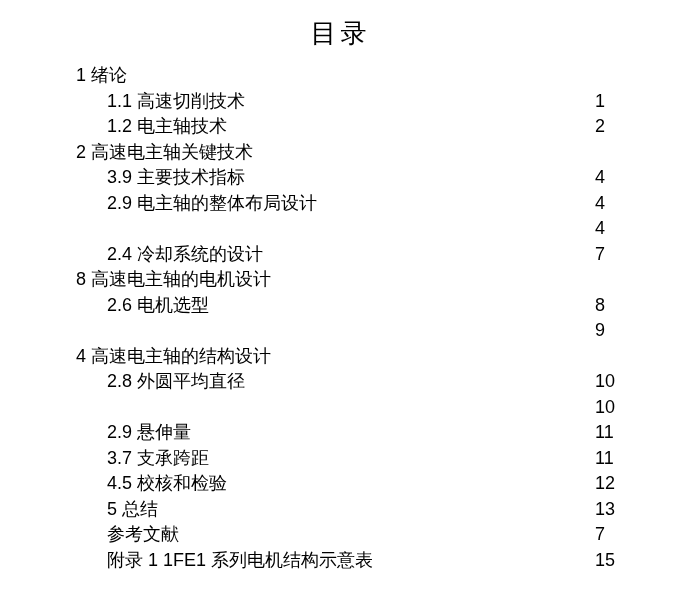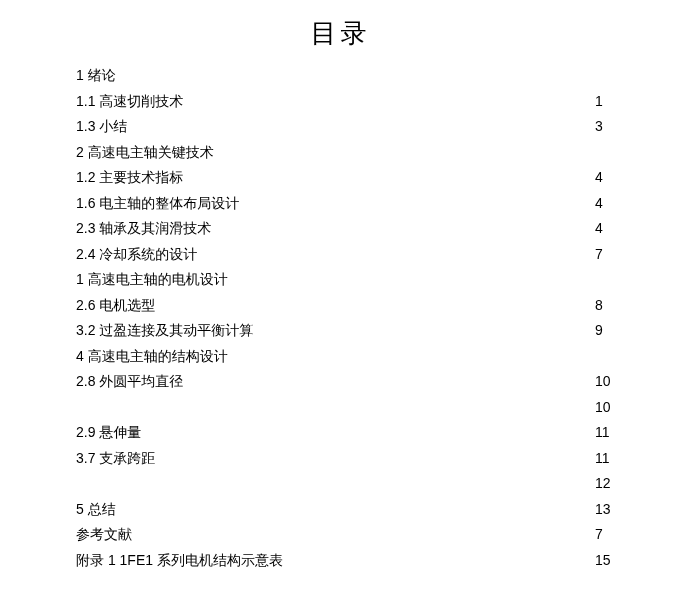--- a/index.html
+++ b/index.html
@@ -32,101 +32,99 @@
     line-height: 1.2;
   }
   .toc {
     margin-top: 4px;
     padding-left: 76px;
     padding-right: 50px;
   }
   .toc-row {
     display: flex;
     align-items: baseline;
-    font-size: 14px;
+    font-size: 18px;
     line-height: 25.5px;
     font-family: "Liberation Sans", sans-serif;
     white-space: nowrap;
   }
   .toc-label {
     flex: 0 0 auto;
   }
   .toc-filler {
     flex: 1 1 auto;
   }
   .toc-page {
     flex: 0 0 auto;
     width: 36px;
     text-align: left;
     padding-left: 4px;
   }
   
   .lvl1 { padding-left: 0px; }
-  .lvl2 { padding-left: 0px; }
+  .lvl2 { padding-left: 0px; margin-left: 31px; }
 </style>
 </head>
 <body>
 
 <div id="page">
 
   <div class="doc-title">目录</div>
 
   <div class="toc" id="toc-container">
       <div class="toc-row lvl1">
         <span class="toc-label">1 绪论</span>
         <span class="toc-filler"></span>
         <span class="toc-page"></span>
       </div>
       <div class="toc-row lvl2">
         <span class="toc-label">1.1 高速切削技术</span>
         <span class="toc-filler"></span>
         <span class="toc-page">1</span>
       </div>
       <div class="toc-row lvl2">
-        <span class="toc-label">1.3  小结</span>
+        <span class="toc-label">1.2 电主轴技术</span>
         <span class="toc-filler"></span>
-        <span class="toc-page">3</span>
+        <span class="toc-page">2</span>
       </div>
       <div class="toc-row lvl1">
         <span class="toc-label">2 高速电主轴关键技术</span>
         <span class="toc-filler"></span>
         <span class="toc-page"></span>
       </div>
       <div class="toc-row lvl2">
-        <span class="toc-label">1.2 主要技术指标</span>
+        <span class="toc-label">3.9 主要技术指标</span>
         <span class="toc-filler"></span>
         <span class="toc-page">4</span>
       </div>
       <div class="toc-row lvl2">
-        <span class="toc-label">1.6 电主轴的整体布局设计</span>
+        <span class="toc-label">2.9 电主轴的整体布局设计</span>
         <span class="toc-filler"></span>
         <span class="toc-page">4</span>
       </div>
       <div class="toc-row lvl2">
-        <span class="toc-label">2.3 轴承及其润滑技术</span>
         <span class="toc-filler"></span>
         <span class="toc-page">4</span>
       </div>
       <div class="toc-row lvl2">
         <span class="toc-label">2.4 冷却系统的设计</span>
         <span class="toc-filler"></span>
         <span class="toc-page">7</span>
       </div>
       <div class="toc-row lvl1">
-        <span class="toc-label">1 高速电主轴的电机设计</span>
+        <span class="toc-label">8 高速电主轴的电机设计</span>
         <span class="toc-filler"></span>
         <span class="toc-page"></span>
       </div>
       <div class="toc-row lvl2">
         <span class="toc-label">2.6 电机选型</span>
         <span class="toc-filler"></span>
         <span class="toc-page">8</span>
       </div>
       <div class="toc-row lvl2">
-        <span class="toc-label">3.2 过盈连接及其动平衡计算</span>
         <span class="toc-filler"></span>
         <span class="toc-page">9</span>
       </div>
       <div class="toc-row lvl1">
         <span class="toc-label">4 高速电主轴的结构设计</span>
         <span class="toc-filler"></span>
         <span class="toc-page"></span>
       </div>
       <div class="toc-row lvl2">
         <span class="toc-label">2.8 外圆平均直径</span>
@@ -141,20 +139,21 @@
         <span class="toc-label">2.9  悬伸量</span>
         <span class="toc-filler"></span>
         <span class="toc-page">11</span>
       </div>
       <div class="toc-row lvl2">
         <span class="toc-label">3.7  支承跨距</span>
         <span class="toc-filler"></span>
         <span class="toc-page">11</span>
       </div>
       <div class="toc-row lvl2">
+        <span class="toc-label">4.5  校核和检验</span>
         <span class="toc-filler"></span>
         <span class="toc-page">12</span>
       </div>
       <div class="toc-row lvl2">
         <span class="toc-label">5  总结</span>
         <span class="toc-filler"></span>
         <span class="toc-page">13</span>
       </div>
       <div class="toc-row lvl2">
         <span class="toc-label">参考文献</span>

